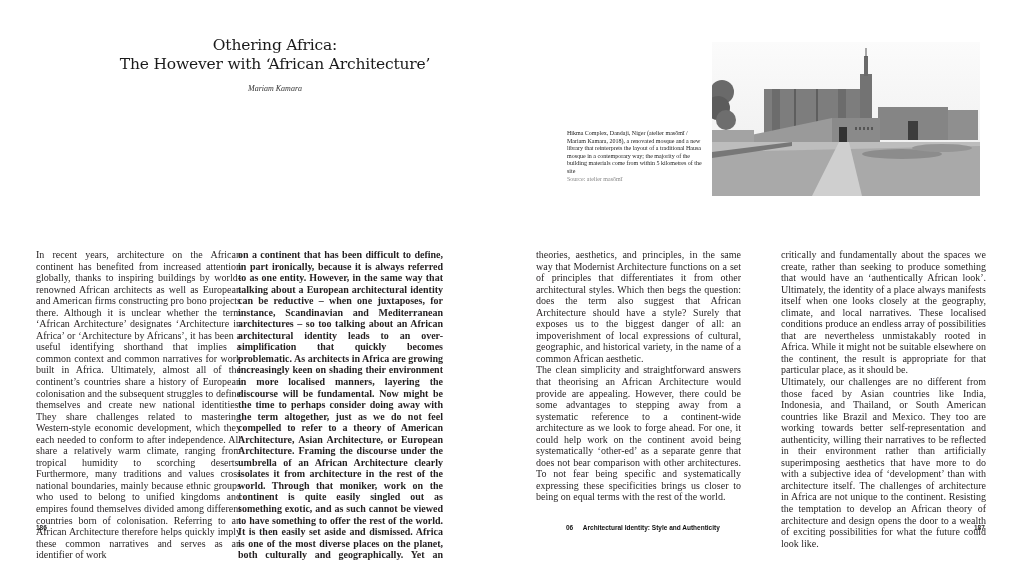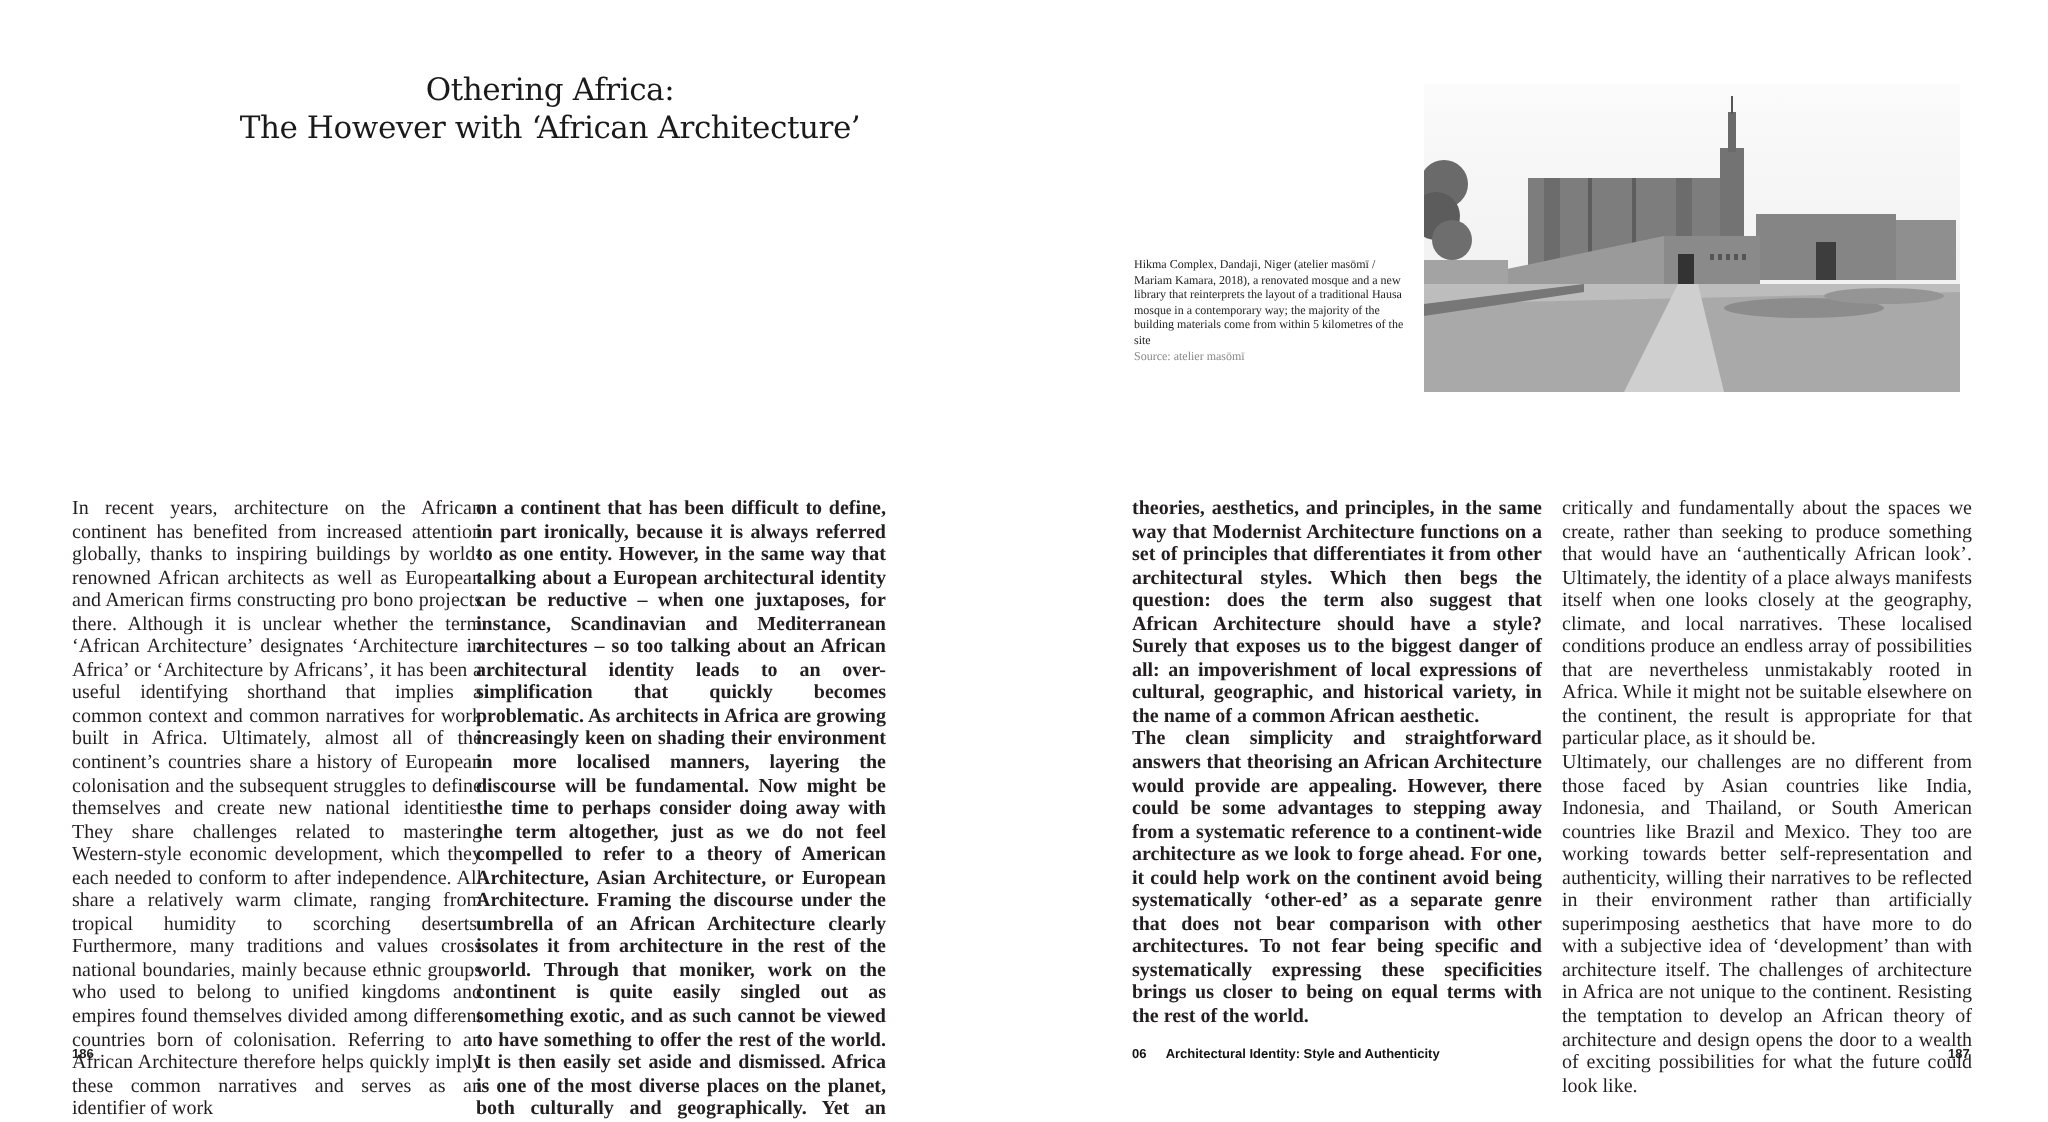--- a/index.html
+++ b/index.html
@@ -5,39 +5,40 @@
   html, body { margin:0; padding:0; background:#ffffff; }
   body { width:1024px; height:561px; position:relative; overflow:hidden; color:#231f20; }
   .spread { position:absolute; left:0; top:0; width:874px; height:561px; background:#fff; }
   .title-block { position:absolute; left:100px; top:36px; width:350px; text-align:center; font-family:"DejaVu Serif", serif; }
   .title-line { font-size:15.5px; line-height:19px; color:#1a1a1a; letter-spacing:-0.2px; }
   .author { margin-top:10px; font-size:8px; font-style:italic; color:#333; font-family:"Liberation Serif", serif; }
   .col { position:absolute; top:249px; width:205px; font-family:"Liberation Serif", serif; font-size:10px; line-height:11.55px; text-align:justify; color:#231f20; hyphens:manual; }
   .col p { margin:0; }
   .c1 { left:36px; }
   .c2 { left:238px;font-weight:bold; }
-  .c3 { left:566px;font-weight:bold; }
+  .c3 { left:536px; }
   .c4 { left:781px; }
   .photo { position:absolute; left:712px; top:42px; width:268px; height:154px; overflow:hidden; background:#f4f4f4; }
   .caption { position:absolute; left:567px; top:130px; width:140px; font-family:"Liberation Serif", serif; font-size:6px; line-height:7.6px; color:#222; }
   .caption .source { color:#888; }
   .folio { position:absolute; top:524px; font-family:"Liberation Sans", sans-serif; font-size:6.5px; font-weight:bold; color:#222; }
   .folio-left { left:36px; }
   .folio-right { left:974px; }
   .running-head { position:absolute; top:524px; left:566px; font-family:"Liberation Sans", sans-serif; font-size:6.5px; font-weight:bold; color:#111; }
   .running-head .num { margin-right:8px; }
 </style>
 </head>
 <body>
 
 <div class="spread">
 
   <div class="title-block">
     <div class="title-line">Othering Africa:</div>
     <div class="title-line">The However with ‘African Architecture’</div>
+    <div class="author">Mariam Kamara</div>
   </div>
 
   <div class="col c1">
     <p>In recent years, architecture on the African continent has benefited from increased attention globally, thanks to inspiring buildings by world-renowned African architects as well as European and American firms constructing pro bono projects there. Although it is unclear whether the term ‘African Architecture’ designates ‘Architecture in Africa’ or ‘Architecture by Africans’, it has been a useful identifying shorthand that implies a common context and common narratives for work built in Africa. Ultimately, almost all of the continent’s countries share a history of European colonisation and the subsequent struggles to define themselves and create new national identities. They share challenges related to mastering Western-style economic development, which they each needed to conform to after independence. All share a relatively warm climate, ranging from tropical humidity to scorching deserts. Furthermore, many traditions and values cross national boundaries, mainly because ethnic groups who used to belong to unified kingdoms and empires found themselves divided among different countries born of colonisation. Referring to an African Architecture therefore helps quickly imply these common narratives and serves as an identifier of work</p>
   </div>
   <div class="col c2">
     <p>on a continent that has been difficult to define, in part ironically, because it is always referred to as one entity. However, in the same way that talking about a European architectural identity can be reductive – when one juxtaposes, for instance, Scandinavian and Mediterranean architectures – so too talking about an African architectural identity leads to an over-simplification that quickly becomes problematic. As architects in Africa are growing increasingly keen on shading their environment in more localised manners, layering the discourse will be fundamental. Now might be the time to perhaps consider doing away with the term altogether, just as we do not feel compelled to refer to a theory of American Architecture, Asian Architecture, or European Architecture. Framing the discourse under the umbrella of an African Architecture clearly isolates it from architecture in the rest of the world. Through that moniker, work on the continent is quite easily singled out as something exotic, and as such cannot be viewed to have something to offer the rest of the world. It is then easily set aside and dismissed. Africa is one of the most diverse places on the planet, both culturally and geographically. Yet an African Architecture might want us to develop a joint set of</p>
   </div>
   <div class="col c3">
     <p>theories, aesthetics, and principles, in the same way that Modernist Architecture functions on a set of principles that differentiates it from other architectural styles. Which then begs the question: does the term also suggest that African Architecture should have a style? Surely that exposes us to the biggest danger of all: an impoverishment of local expressions of cultural, geographic, and historical variety, in the name of a common African aesthetic.</p>

